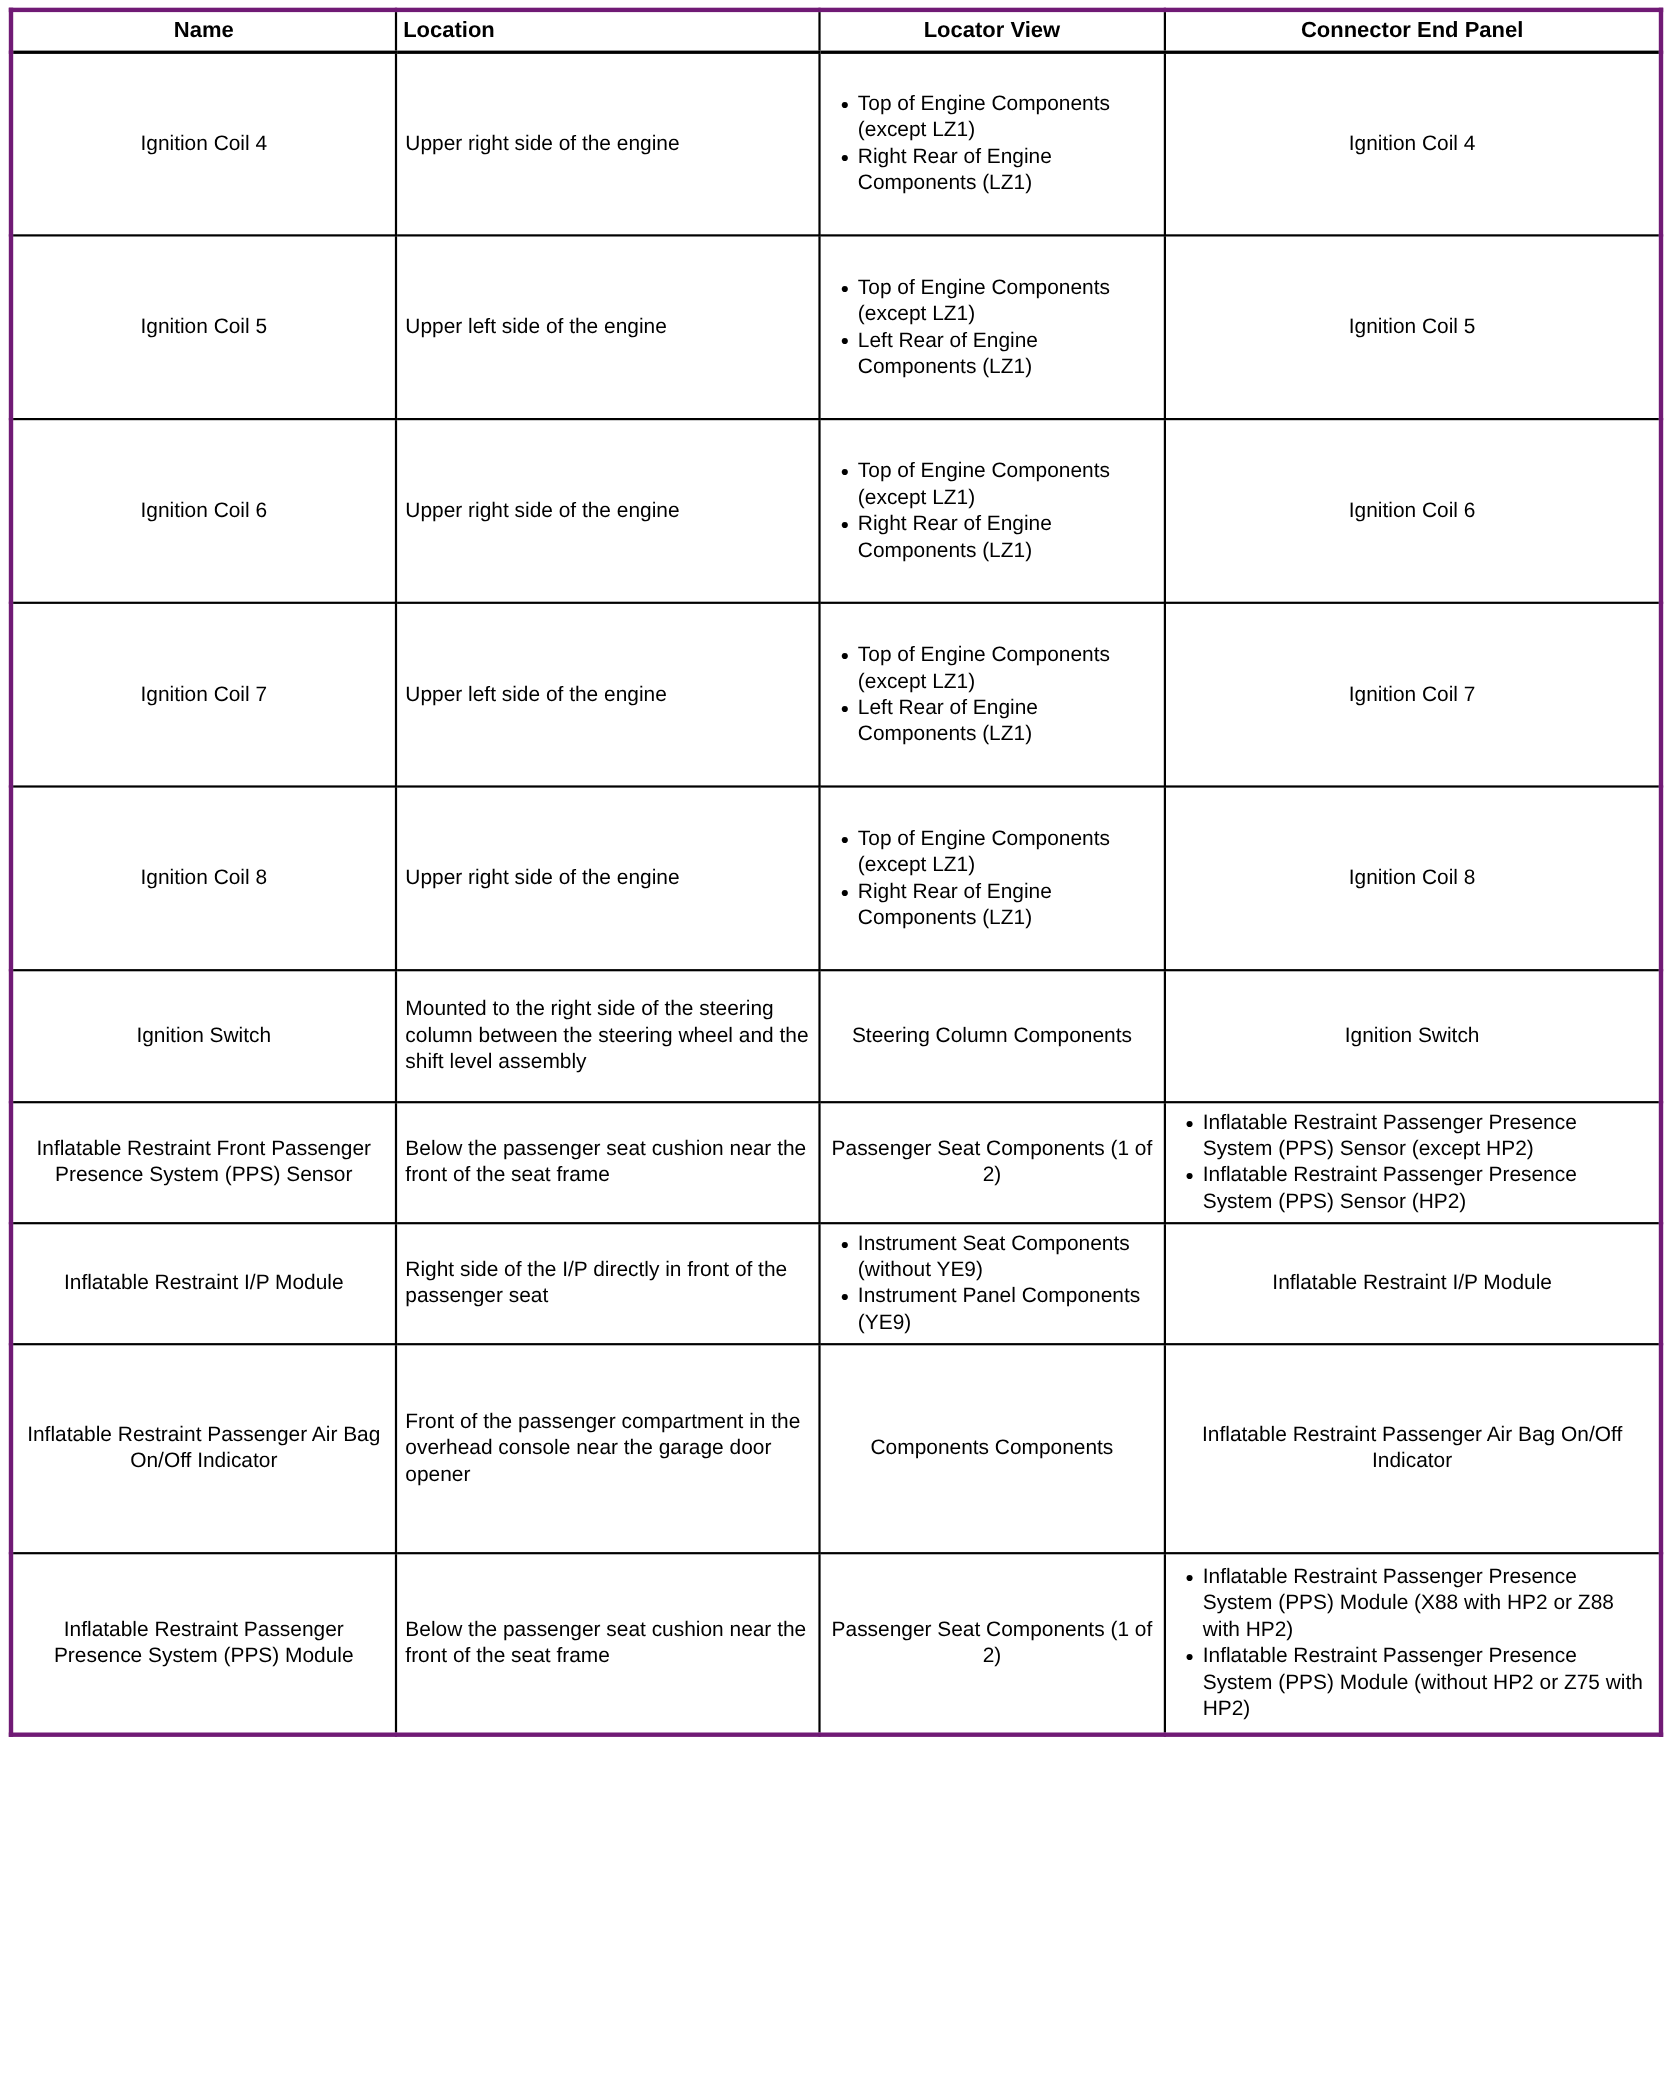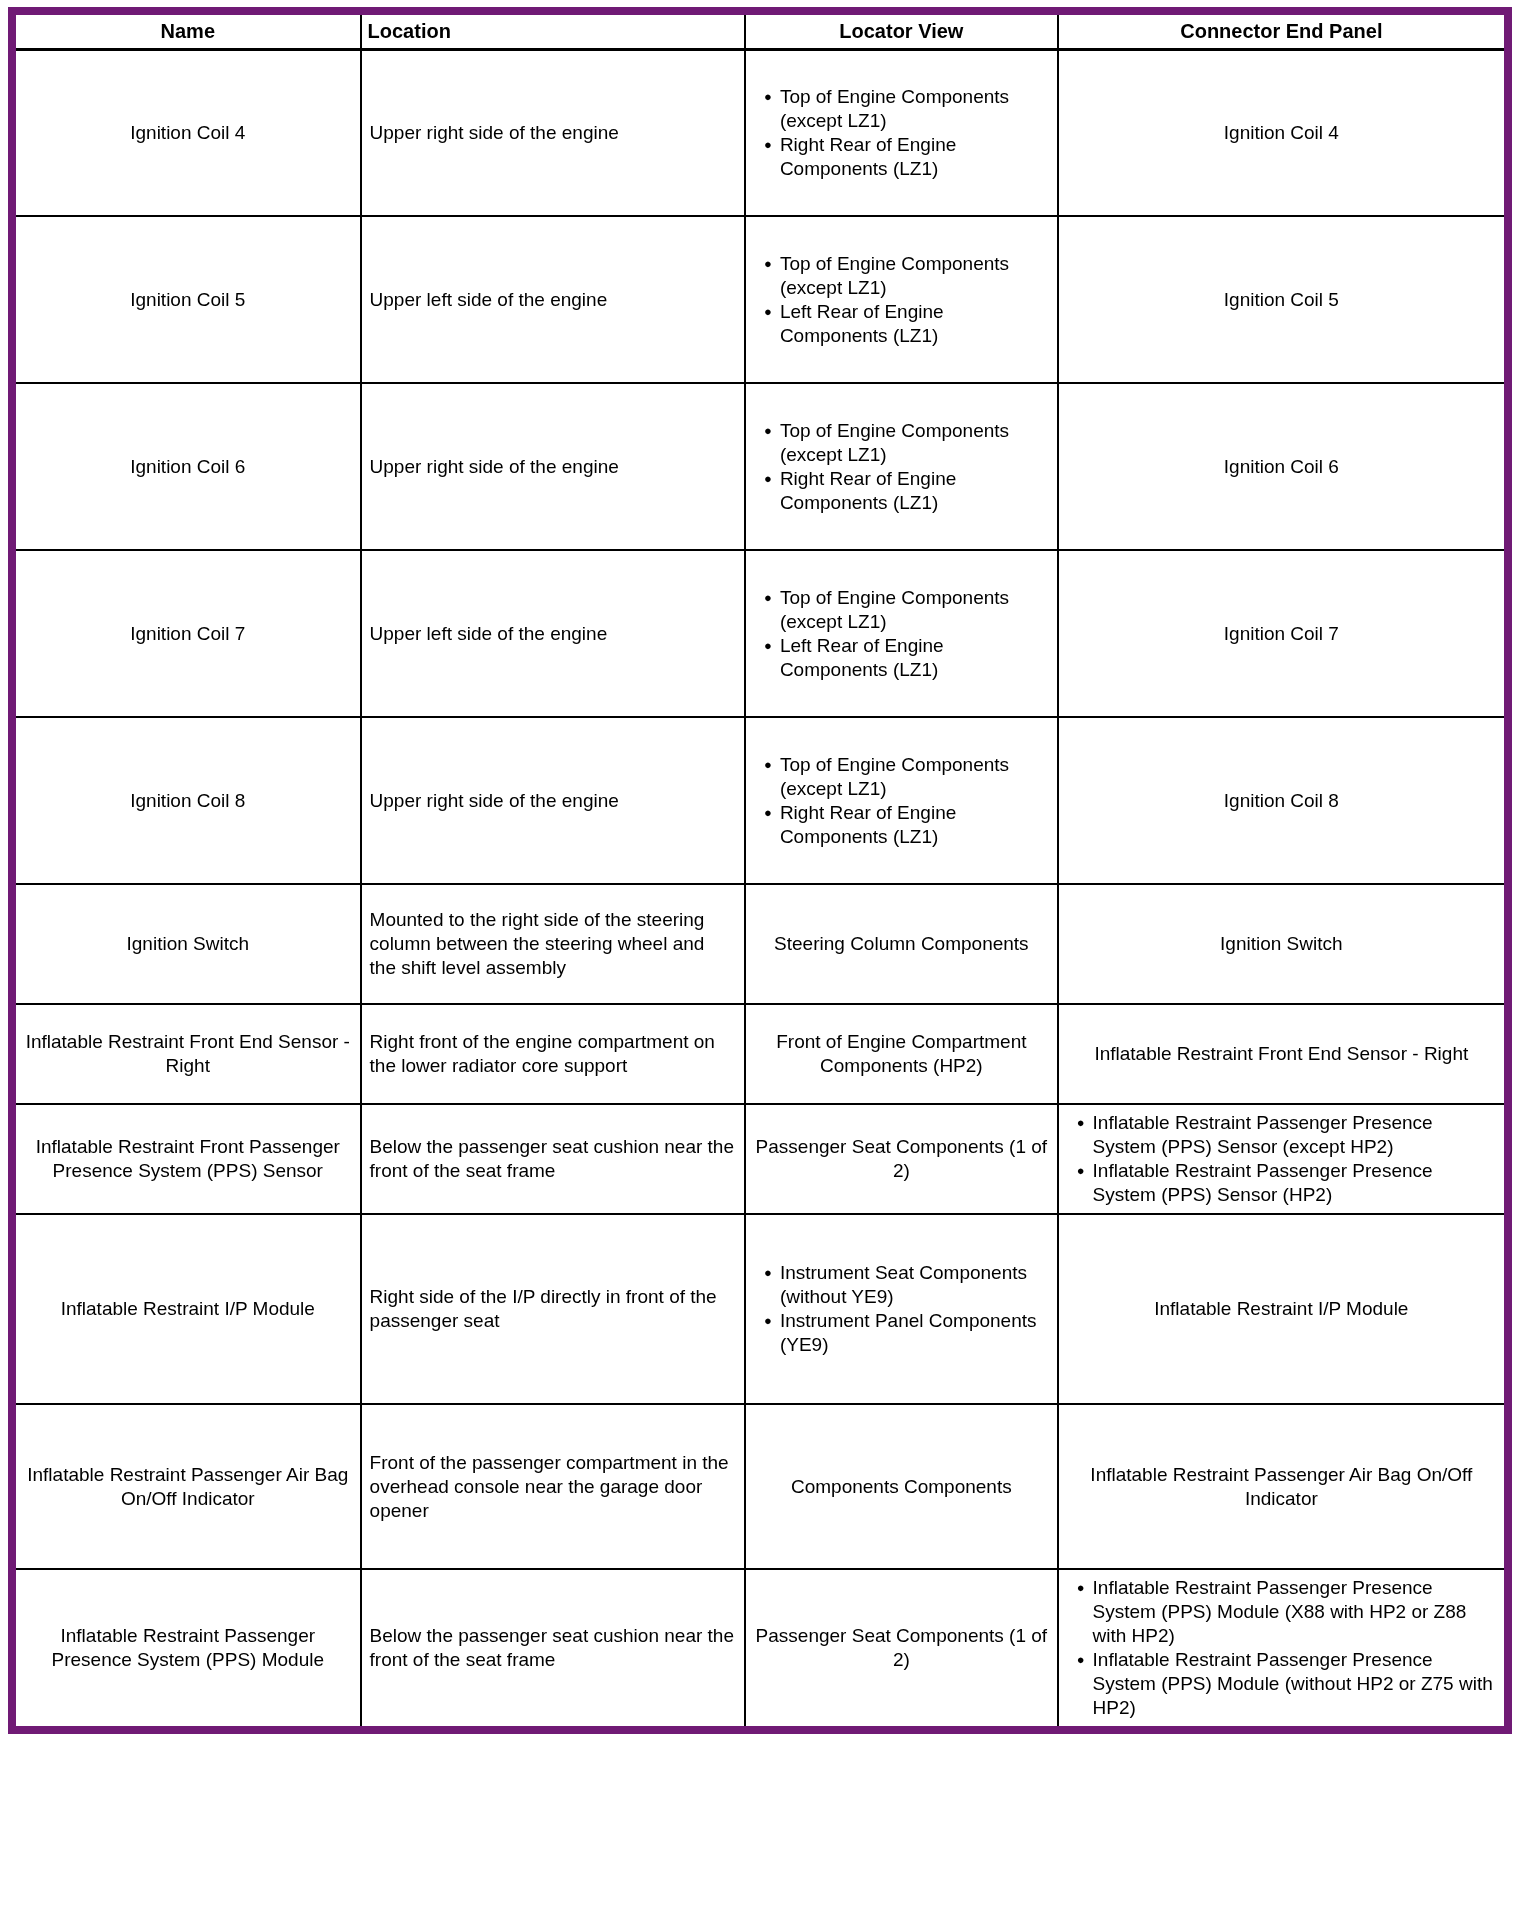--- a/index.html
+++ b/index.html
@@ -12,21 +12,21 @@
   .page {
     width: 1520px;
     box-sizing: border-box;
     padding: 7px 8px;
     background: #ffffff;
   }
   table.locator-table {
     width: 100%;
     border-collapse: collapse;
     table-layout: fixed;
-    border: 8px solid #701a75;
+    border: 4px solid #701a75;
   }
   col.c-name { width: 23.3%; }
   col.c-location { width: 25.7%; }
   col.c-locator { width: 20.9%; }
   col.c-connector { width: 30.1%; }
 
   th, td {
     border: 2px solid #000000;
     vertical-align: middle;
     font-size: 19px;
@@ -181,26 +181,20 @@
           </td>
           <td class="al-center">Ignition Coil 8</td>
         </tr>
         <tr>
           <td class="al-center">Ignition Switch</td>
           <td class="al-left">Mounted to the right side of the steering column between the steering wheel and the shift level assembly</td>
           <td class="al-center">Steering Column Components</td>
           <td class="al-center">Ignition Switch</td>
         </tr>
         <tr>
-          <td class="al-center">Inflatable Restraint Front End Sensor - Right</td>
-          <td class="al-left">Right front of the engine compartment on the lower radiator core support</td>
-          <td class="al-center">Front of Engine Compartment Components (HP2)</td>
-          <td class="al-center">Inflatable Restraint Front End Sensor - Right</td>
-        </tr>
-        <tr>
           <td class="al-center">Inflatable Restraint Front Passenger Presence System (PPS) Sensor</td>
           <td class="al-left">Below the passenger seat cushion near the front of the seat frame</td>
           <td class="al-center">Passenger Seat Components (1 of 2)</td>
           <td class="al-center">
             <ul class="bullets">
               <li>
                 <span class="dot">●</span>
                 <span class="li-text">Inflatable Restraint Passenger Presence System (PPS) Sensor (except HP2)</span>
               </li>
               <li>

